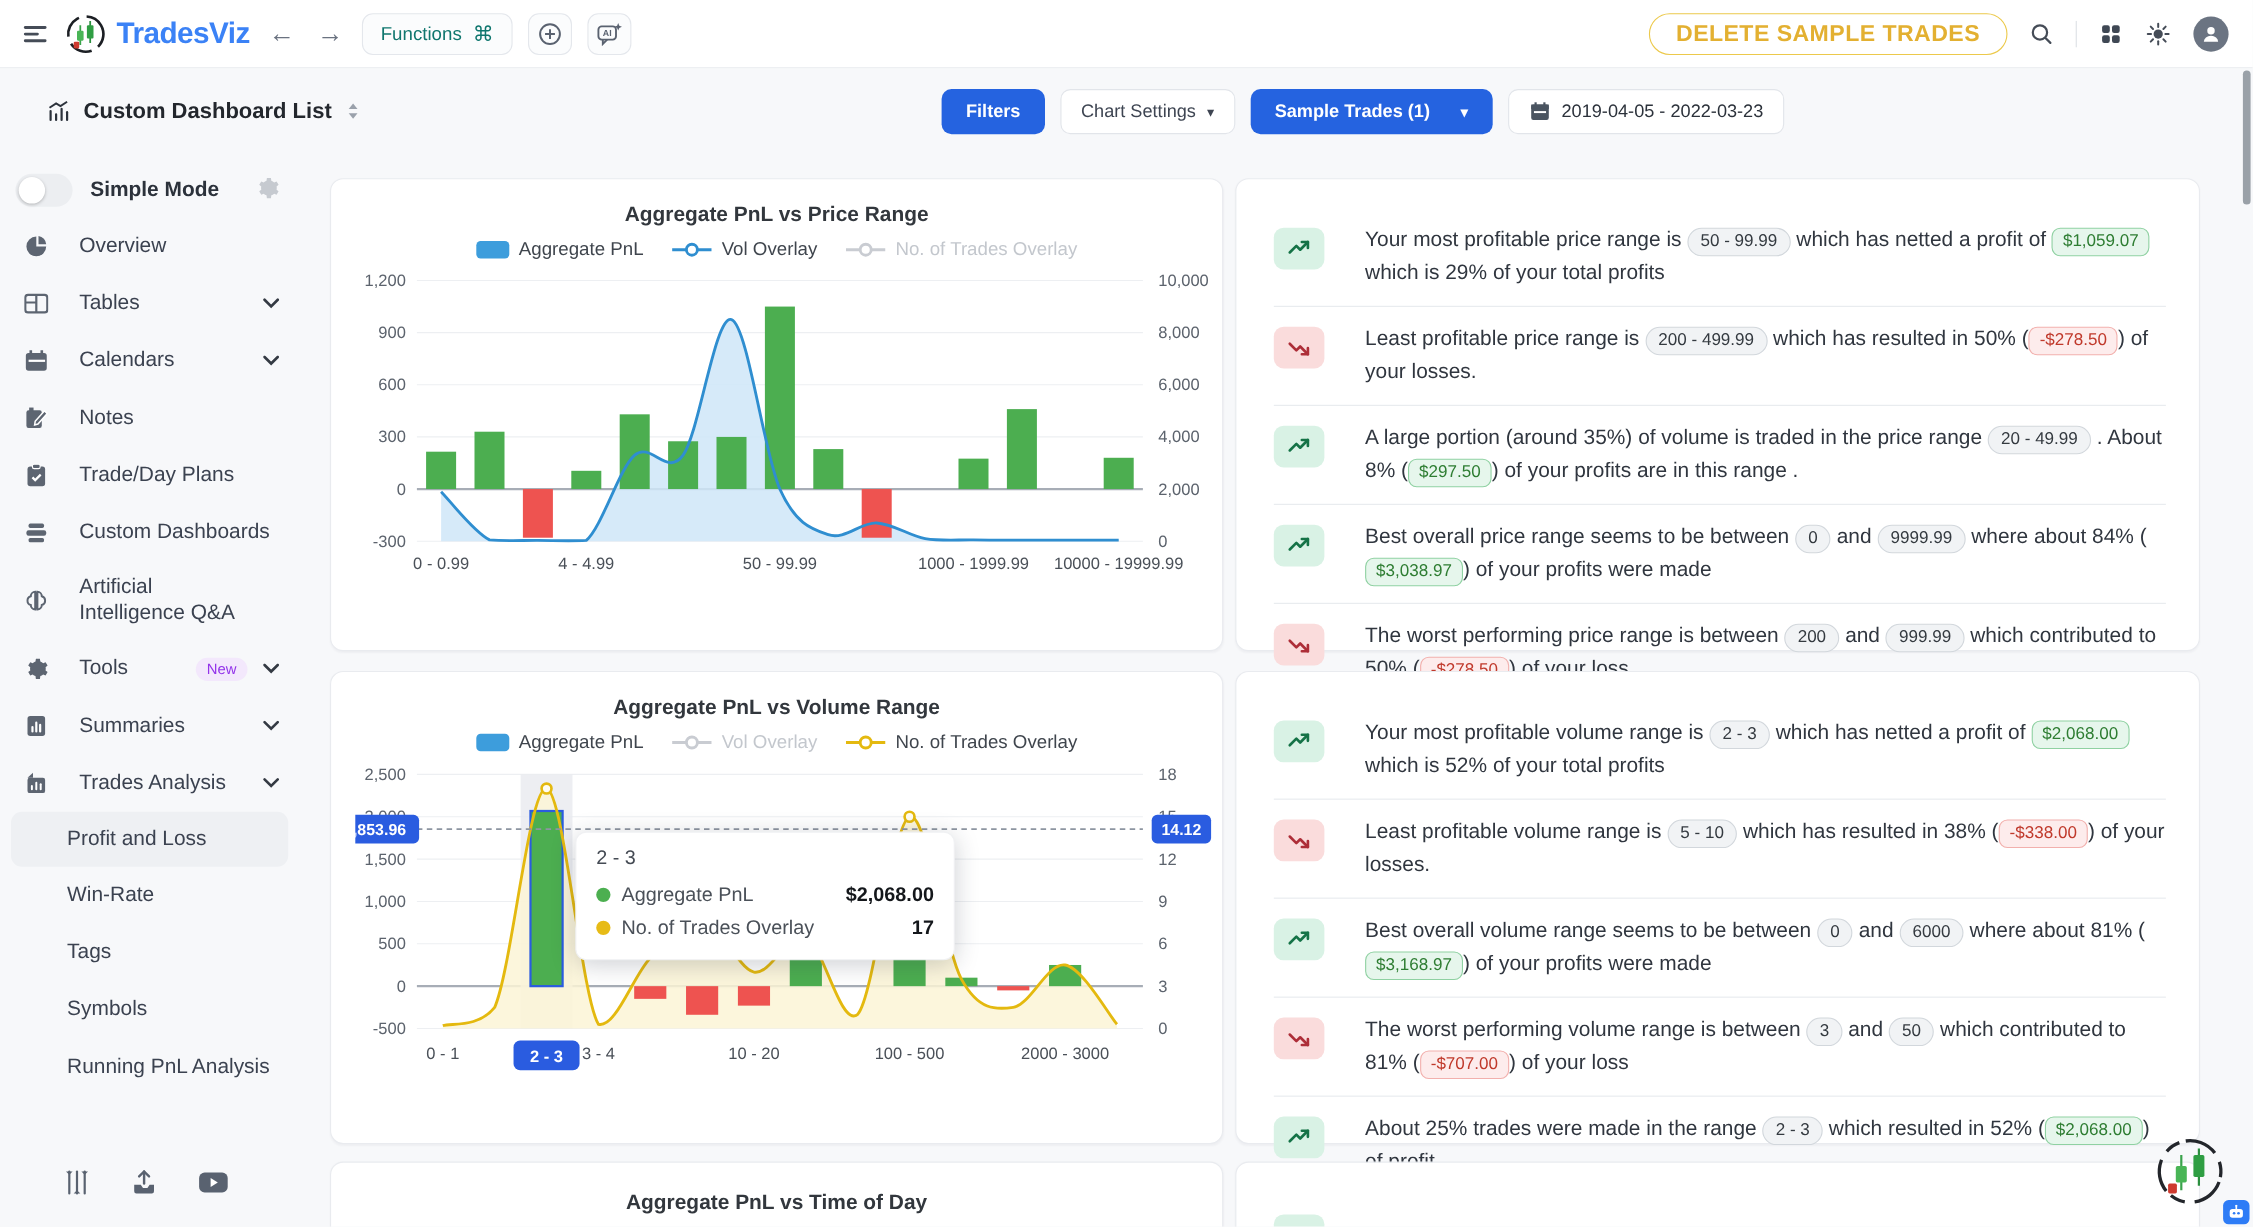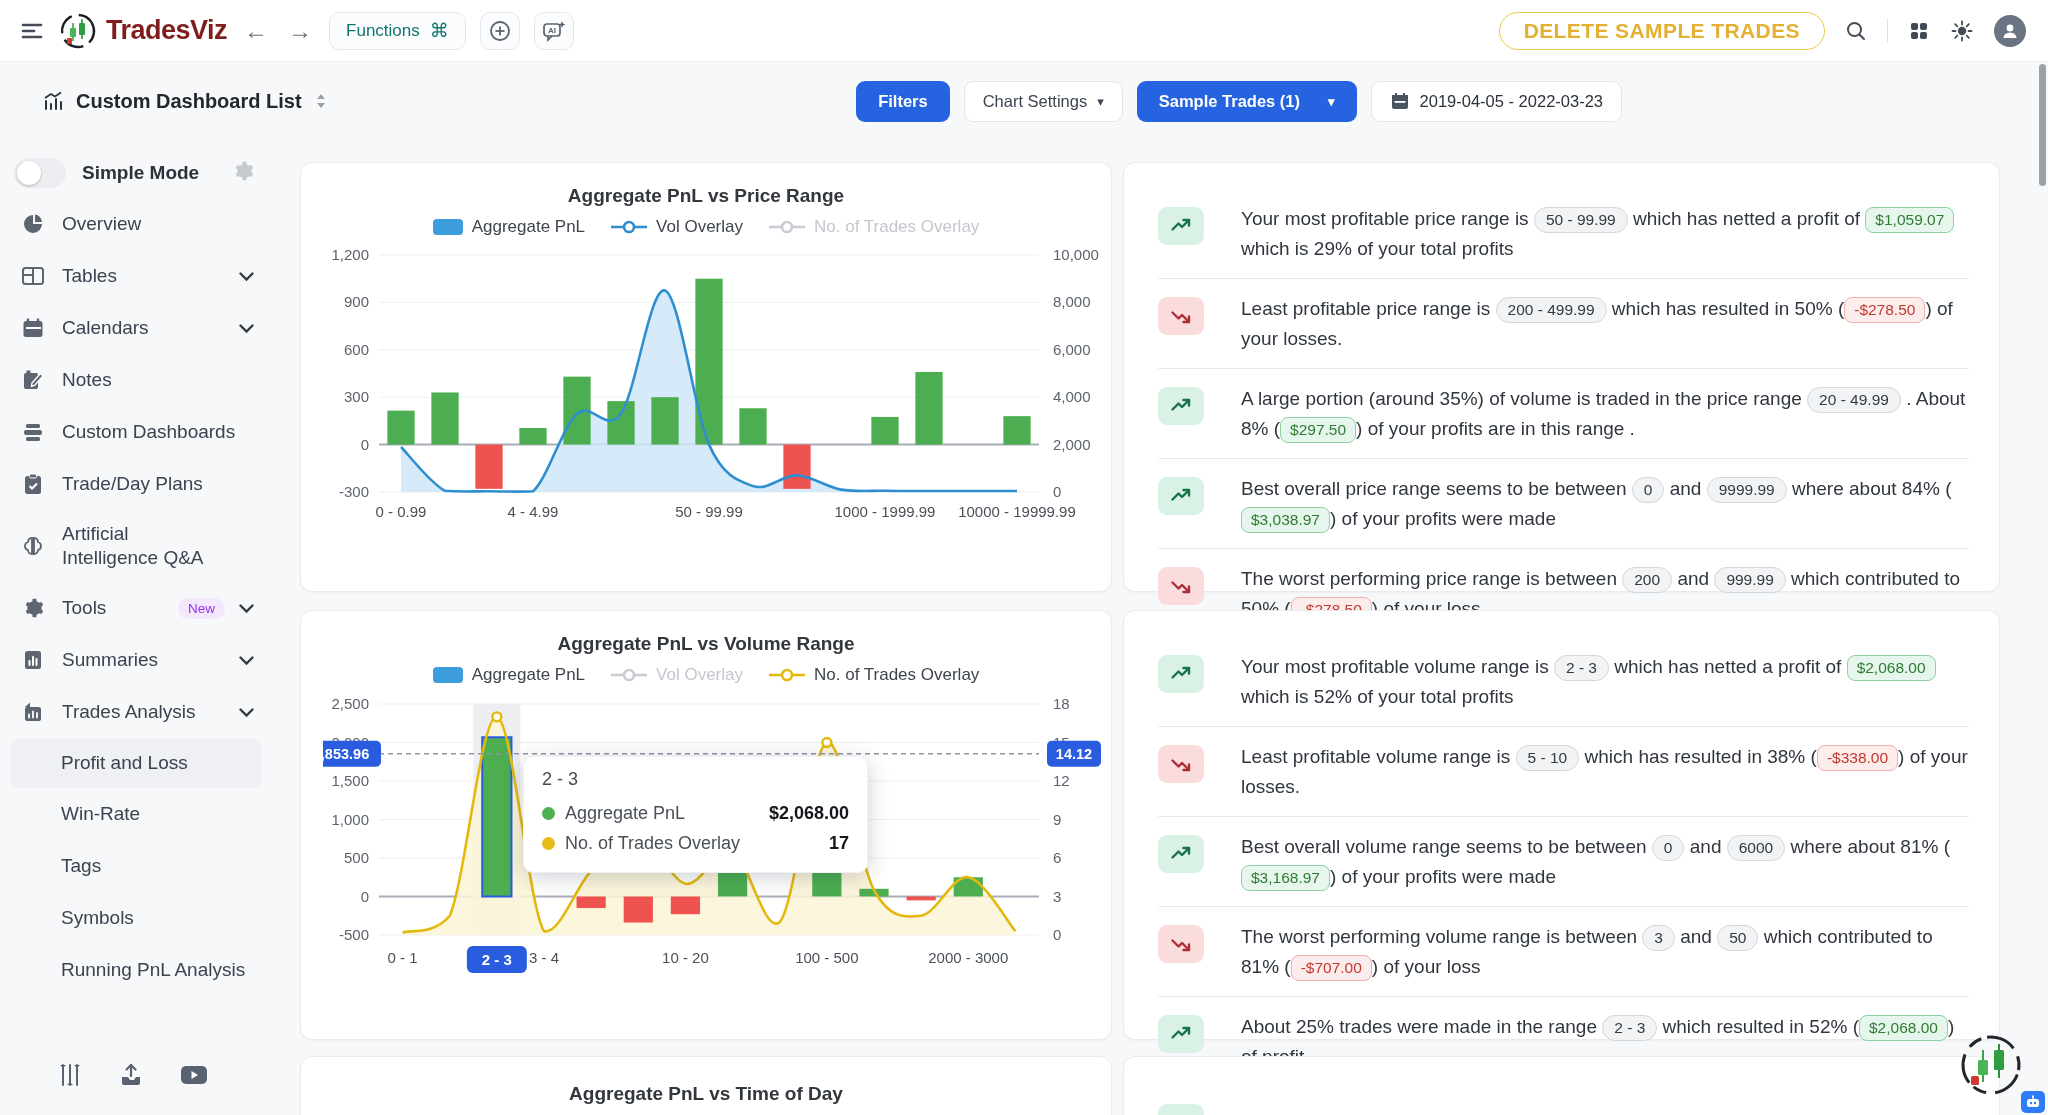--- a/index.html
+++ b/index.html
@@ -6,21 +6,21 @@
   html,body { width:2048px; height:1115px; overflow:hidden; background:#f7f8fa;
     font-family:"Liberation Sans", sans-serif; }
   #app { position:relative; width:2048px; height:1115px; }
 
   
   .navbar { position:absolute; left:0; top:0; width:2048px; height:62px; background:#ffffff;
     border-bottom:1px solid #eceef1; display:flex; align-items:center; z-index:30; }
   .nav-left { display:flex; align-items:center; gap:14px; padding-left:20px; }
   .icon-btn { display:flex; align-items:center; justify-content:center; cursor:pointer; color:#5b6370; }
   .logo-wrap { display:flex; align-items:center; gap:8px; }
-  .logo-text { font-size:27px; font-weight:bold; color:#7f1d1d; letter-spacing:-0.5px; }
+  .logo-text { font-size:27px; font-weight:bold; color:#3b82f6; letter-spacing:-0.5px; }
   .nav-arrow { font-size:24px; color:#6a7280; width:30px; text-align:center; }
   .btn-outline { display:flex; align-items:center; gap:10px; border:1px solid #e4e7ec; background:#fbfcfd;
     border-radius:10px; height:38px; padding:0 16px; color:#0f766e; font-size:17px; cursor:pointer; }
   .btn-sq { width:40px; height:38px; padding:0; justify-content:center; }
   .nav-right { margin-left:auto; display:flex; align-items:center; gap:20px; padding-right:22px; }
   .delete-btn { border:1.5px solid #ecc94b; color:#e3b031; background:#fff; border-radius:20px;
     height:38px; padding:16px 24px; font-size:21px; font-weight:bold; letter-spacing:0.4px; cursor:pointer;
     display:flex; align-items:center; }
   .v-div { width:1px; height:24px; background:#dde0e5; }
   .avatar { width:32px; height:32px; border-radius:50%; background:#6b7482; display:flex;
@@ -42,21 +42,21 @@
   .sidebar { position:absolute; left:0; top:140px; width:272px; height:975px; }
   .simple-row { display:flex; align-items:center; margin:18px 18px 10px 14px; }
   .toggle { width:52px; height:30px; border-radius:16px; background:#eceef1; position:relative; cursor:pointer; }
   .toggle .knob { position:absolute; left:3px; top:3px; width:24px; height:24px; border-radius:50%;
     background:#fff; box-shadow:0 1px 3px rgba(0,0,0,0.25); }
   .simple-lbl { font-size:19px; font-weight:bold; color:#2c323b; margin-left:16px; }
   .simple-gear { margin-left:auto; color:#c6cad0; }
   .side-item { display:flex; align-items:center; height:52px; padding:0 18px 0 20px; cursor:pointer;
     color:#3b4250; font-size:19px; }
   .side-item .ic { width:26px; display:flex; justify-content:center; color:#5d6571; }
-  .side-item .lbl { margin-left:16px; line-height:24px; }
+  .side-item .lbl { margin-left:26px; line-height:24px; }
   .side-item.tall { height:72px; }
   .side-item .chv { margin-left:auto; color:#343a43; font-weight:bold; }
   .new-badge { margin-left:auto; margin-right:14px; background:#f3e8fc; color:#9333ea; font-size:13.5px;
     border-radius:11px; padding:3px 10px; }
   .new-badge + .chv { margin-left:0; }
   .side-sub { display:flex; align-items:center; height:52px; padding-left:61px; font-size:19px;
     color:#3b4250; cursor:pointer; }
   .side-sub.active { background:#eef0f3; border-radius:10px; margin:0 10px; padding-left:51px; height:50px; }
   .side-bottom { position:absolute; left:58px; top:922px; display:flex; gap:36px; color:#596270; }
 
@@ -293,37 +293,37 @@
             <svg width="22" height="22" viewBox="0 0 22 22">
               <rect x="2" y="4" width="14" height="16" rx="2" fill="#5d6571"></rect>
               <rect x="4.5" y="1.5" width="4" height="4" fill="#5d6571"></rect>
               <path d="M10 14 L18.5 4.5 L21 7 L12.5 16.5 L9.5 17.3 Z" fill="#5d6571" stroke="#fff" stroke-width="1.4"></path>
             </svg>
           </span>
           <span class="lbl" style="">Notes</span>
         </div>
         <div class="side-item">
           <span class="ic">
+            <svg width="20" height="22" viewBox="0 0 20 22">
+              <rect x="2" y="3" width="16" height="18" rx="2.5" fill="#5d6571"></rect>
+              <rect x="6.5" y="1" width="7" height="4" rx="1.5" fill="#5d6571" stroke="#fff" stroke-width="1"></rect>
+              <path d="M6.5 13 L9 15.5 L14 10.5" fill="none" stroke="#fff" stroke-width="2"></path>
+            </svg>
+          </span>
+          <span class="lbl" style="">Trade/Day Plans</span>
+        </div>
+        <div class="side-item">
+          <span class="ic">
             <svg width="22" height="20" viewBox="0 0 22 20">
               <rect x="4" y="2" width="14" height="4" rx="1.5" fill="#5d6571"></rect>
               <rect x="2" y="8" width="18" height="5" rx="2" fill="#5d6571"></rect>
               <rect x="4" y="15" width="14" height="4" rx="1.5" fill="#5d6571"></rect>
             </svg>
           </span>
           <span class="lbl" style="">Custom Dashboards</span>
-        </div>
-        <div class="side-item">
-          <span class="ic">
-            <svg width="20" height="22" viewBox="0 0 20 22">
-              <rect x="2" y="3" width="16" height="18" rx="2.5" fill="#5d6571"></rect>
-              <rect x="6.5" y="1" width="7" height="4" rx="1.5" fill="#5d6571" stroke="#fff" stroke-width="1"></rect>
-              <path d="M6.5 13 L9 15.5 L14 10.5" fill="none" stroke="#fff" stroke-width="2"></path>
-            </svg>
-          </span>
-          <span class="lbl" style="">Trade/Day Plans</span>
         </div>
         <div class="side-item tall">
           <span class="ic">
             <svg width="24" height="22" viewBox="0 0 24 22">
               <path d="M11 3 a4 4 0 0 0 -4 4 a4 4 0 0 0 -3 4 a4 4 0 0 0 3 4 a4 4 0 0 0 4 4 z" fill="none" stroke="#5d6571" stroke-width="1.8"></path>
               <path d="M13 3 a4 4 0 0 1 4 4 a4 4 0 0 1 3 4 a4 4 0 0 1 -3 4 a4 4 0 0 1 -4 4 z" fill="none" stroke="#5d6571" stroke-width="1.8"></path>
               <line x1="12" y1="3" x2="12" y2="19" stroke="#5d6571" stroke-width="1.8"></line>
             </svg>
           </span>
           <span class="lbl" style="max-width:150px;">Artificial Intelligence Q&amp;A</span>

